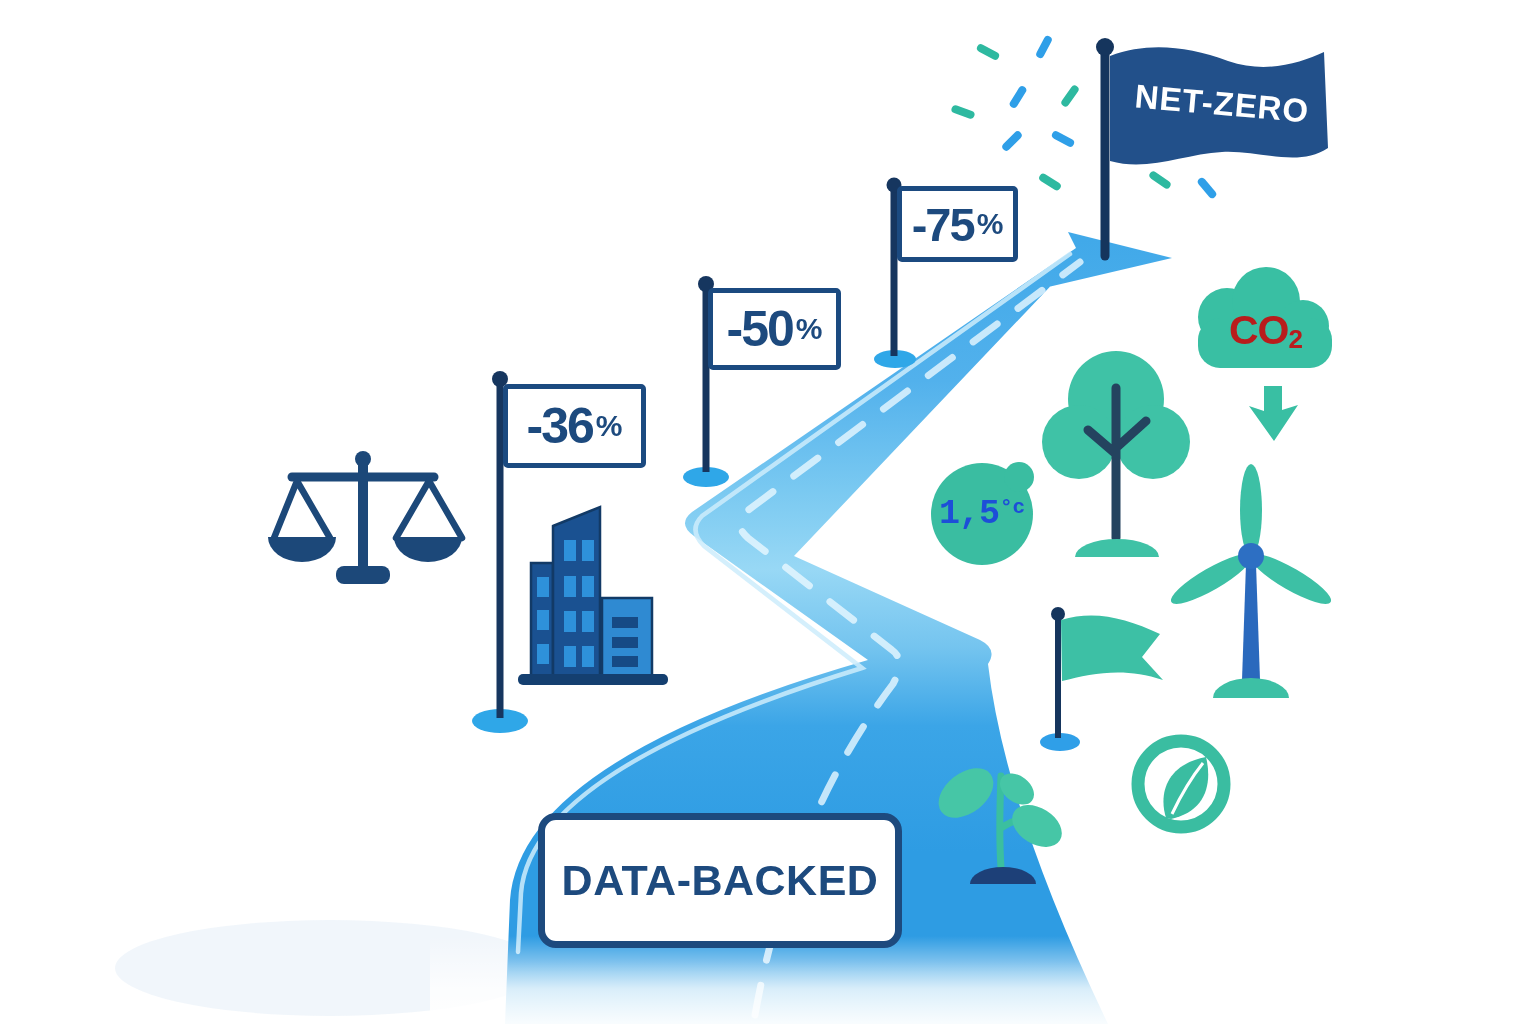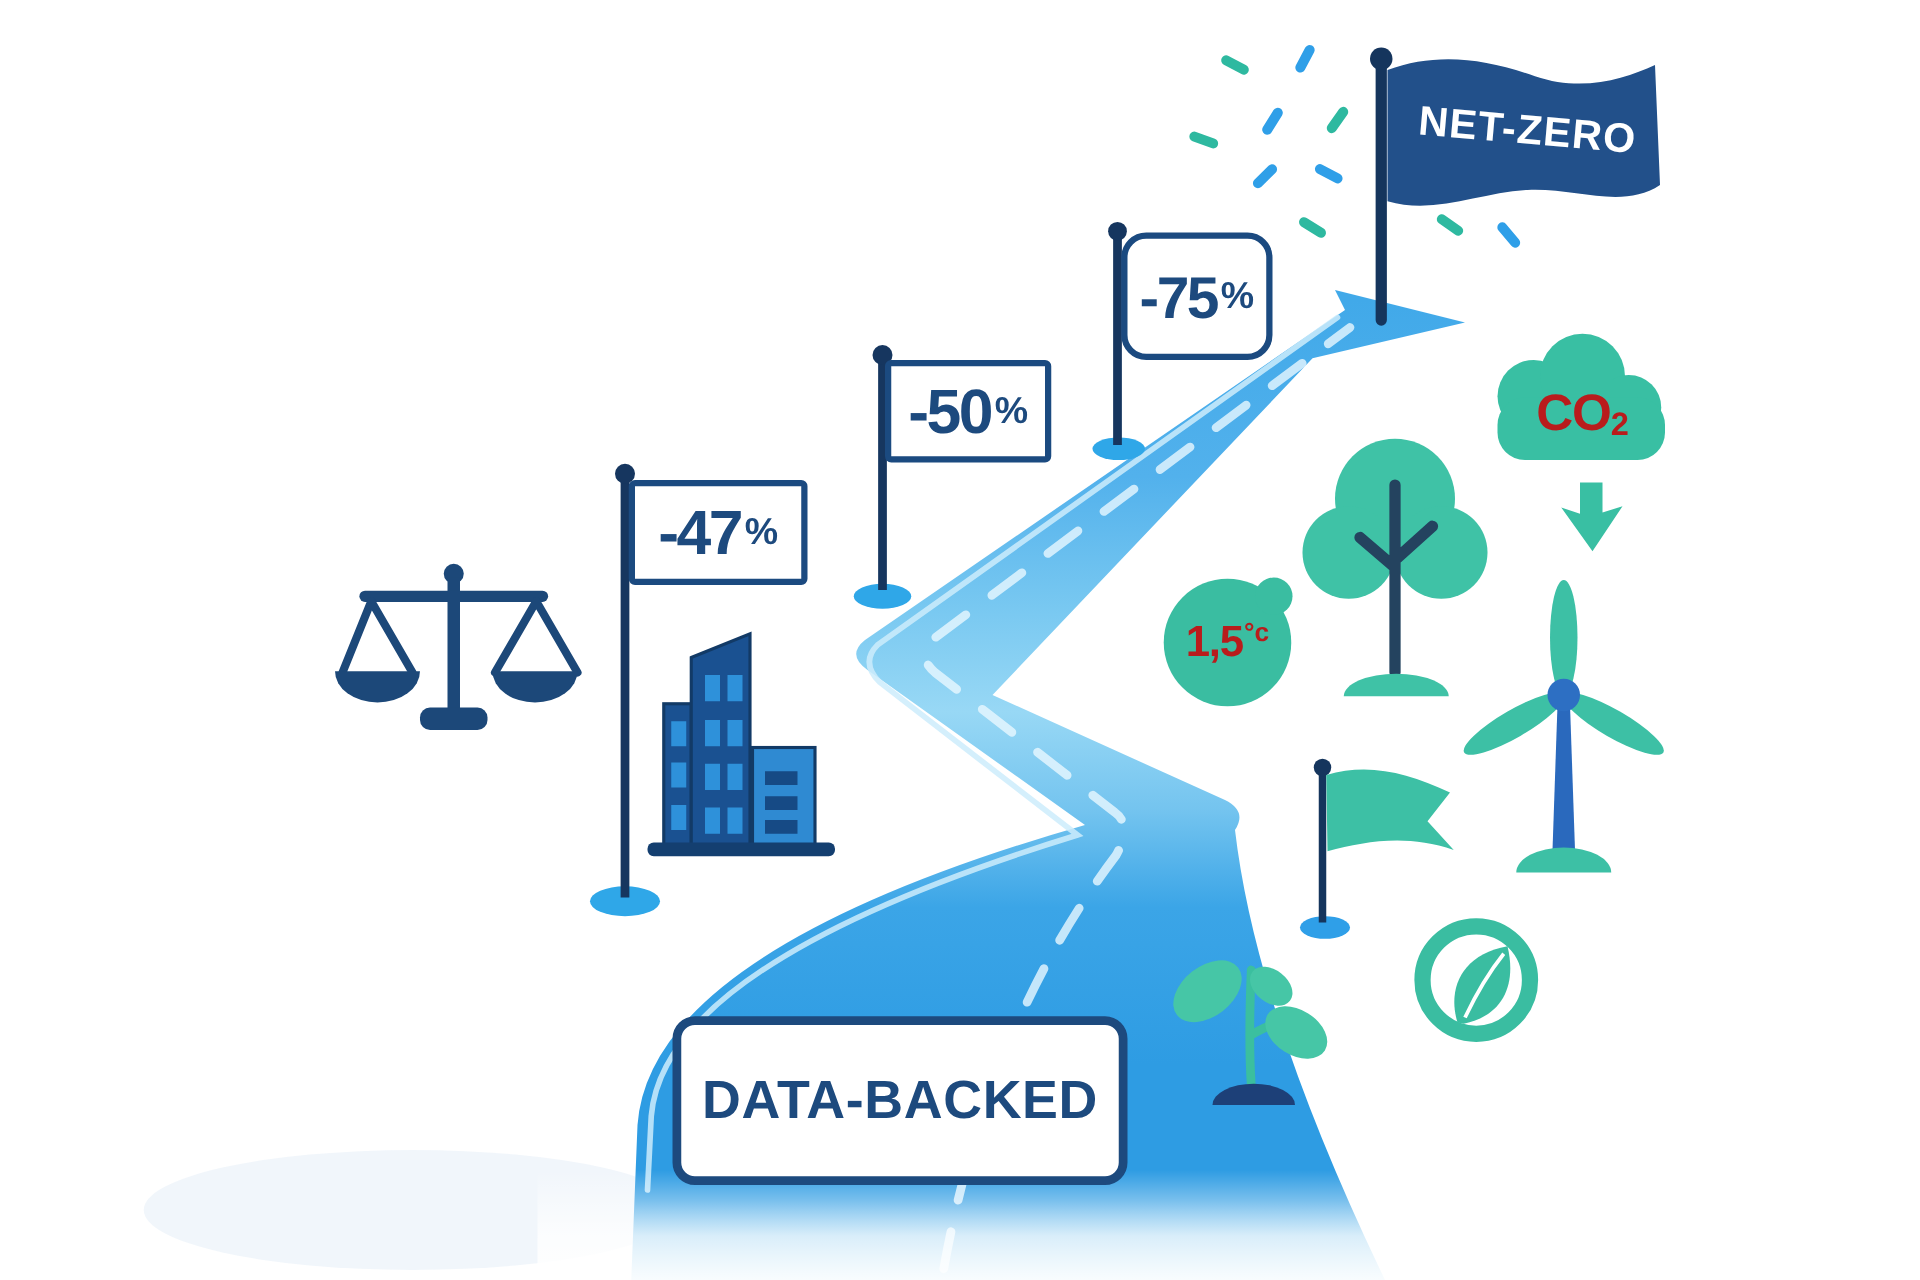--- a/index.html
+++ b/index.html
@@ -18,21 +18,21 @@
   .board-75 .val{font-size:47px;}
   .strategy-sign{
     background:#ffffff;border:7px solid #1d4a7e;border-radius:18px;box-sizing:border-box;
     color:#1d4a7e;font-weight:bold;font-size:43px;letter-spacing:.5px;line-height:1.12;
     flex-direction:column;text-align:right;
   }
   .netzero-label{
     color:#ffffff;font-weight:bold;font-size:33px;letter-spacing:1px;
     transform:rotate(5deg);text-align:center;
   }
-  .temp-label{color:#b91c1c;font-weight:bold;}
+  .temp-label{color:#1d4ed8;font-weight:bold;font-family:Liberation Mono, monospace;}
   .temp-label .t-val{font-size:35px;letter-spacing:-1px;}
   .temp-label .t-unit{font-size:21px;transform:translateY(-7px);margin-left:1px;}
   .co2-label{color:#b91c1c;font-weight:bold;}
   .co2-label .c-val{font-size:41px;letter-spacing:-1px;}
   .co2-label .c-sub{font-size:26px;transform:translateY(9px);}
 </style>
 </head>
 <body>
 
 <div class="canvas">
@@ -201,28 +201,28 @@
       <g fill="#46c6a6">
         <ellipse cx="966" cy="793" rx="31" ry="20" transform="rotate(-38 966 793)"></ellipse>
         <ellipse cx="1017" cy="789" rx="19" ry="13" transform="rotate(38 1017 789)"></ellipse>
         <ellipse cx="1037" cy="826" rx="27" ry="18" transform="rotate(32 1037 826)"></ellipse>
       </g>
       <path d="M 970 884 A 33 17 0 0 1 1036 884 Z" fill="#1d4078"></path>
     </g>
   </svg>
 
   <div class="overlay board" style="left:503px;top:384px;width:143px;height:84px;">
-    <span class="val">-47</span>
+    <span class="val">-36</span>
     <span class="pct">%</span>
   </div>
   <div class="overlay board" style="left:708px;top:288px;width:133px;height:82px;">
     <span class="val">-50</span>
     <span class="pct">%</span>
   </div>
-  <div class="overlay board board-75" style="left:897px;top:186px;width:121px;height:102px;border-radius:20px;">
+  <div class="overlay board board-75" style="left:897px;top:186px;width:121px;height:76px;">
     <span class="val">-75</span>
     <span class="pct">%</span>
   </div>
 
   <div class="overlay netzero-label" style="left:1123px;top:80px;width:198px;height:48px;">NET-ZERO</div>
 
   <div class="overlay temp-label" style="left:932px;top:464px;width:100px;height:100px;">
     <span class="t-val">1,5</span>
     <span class="t-unit">°c</span>
   </div>

